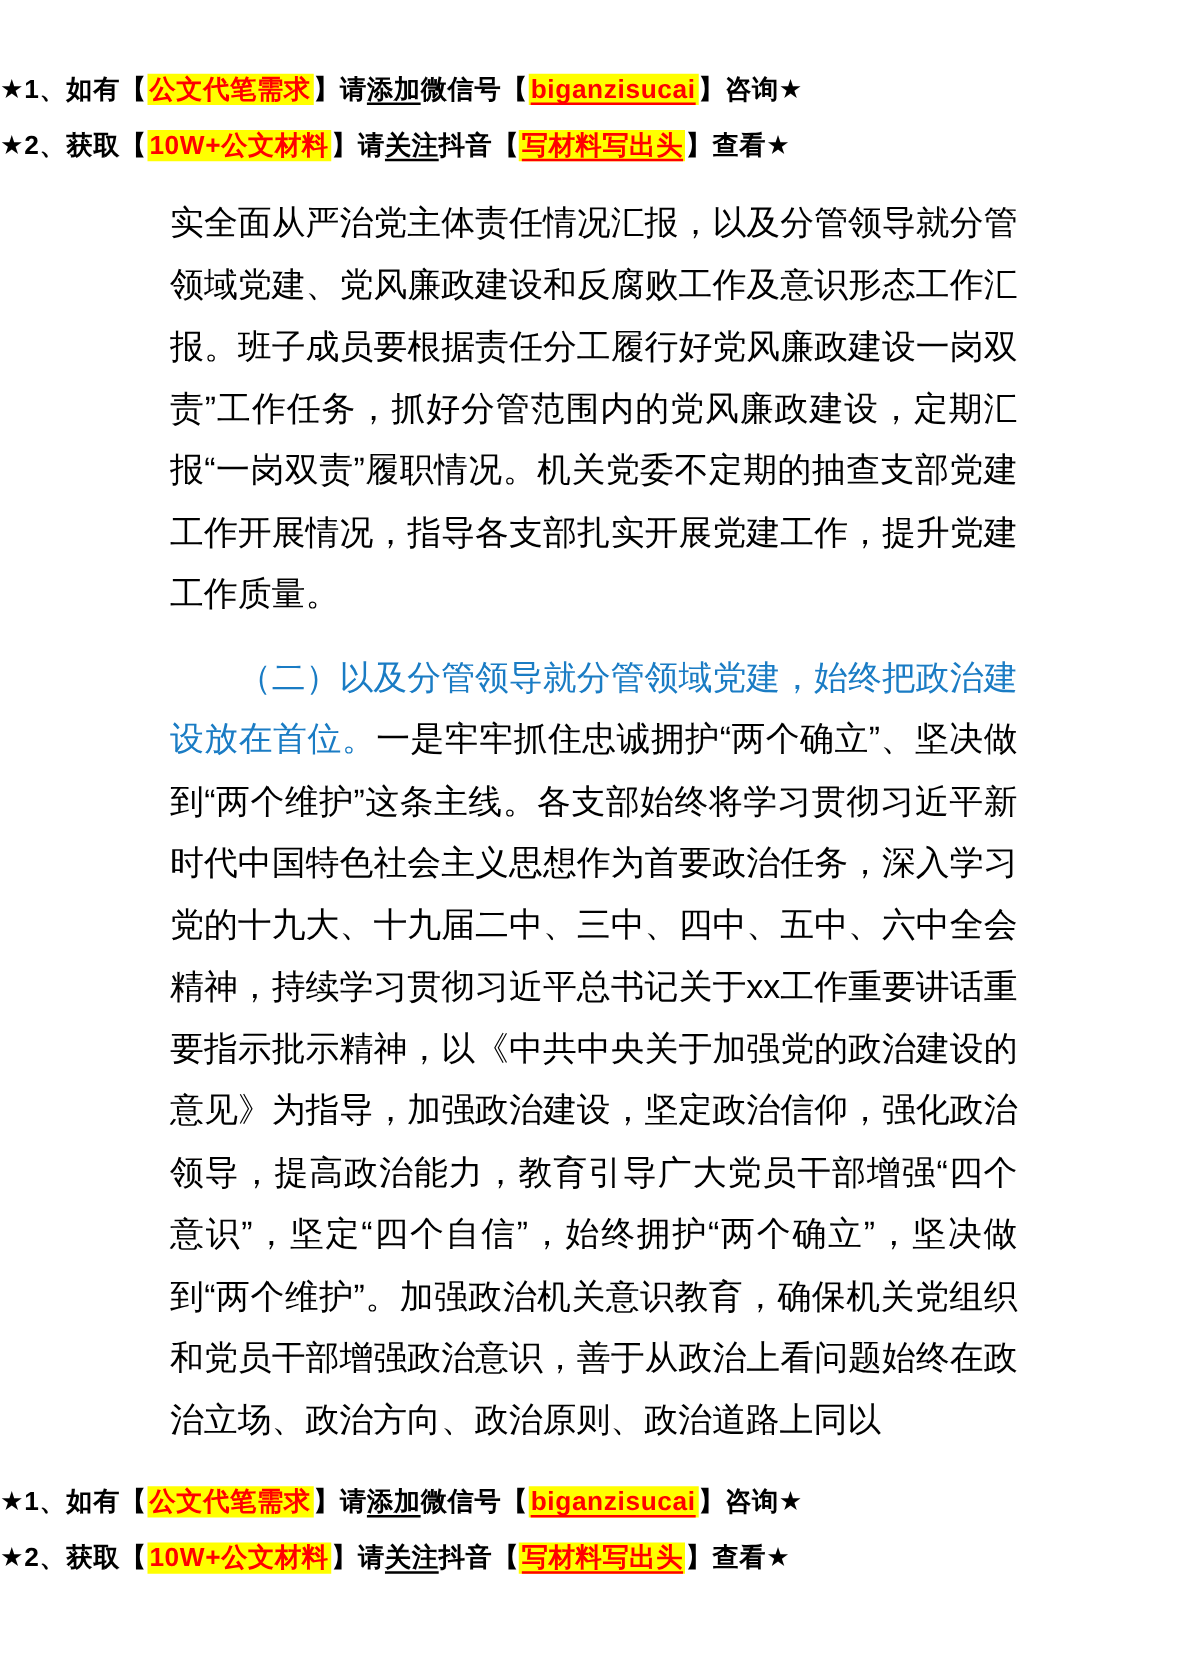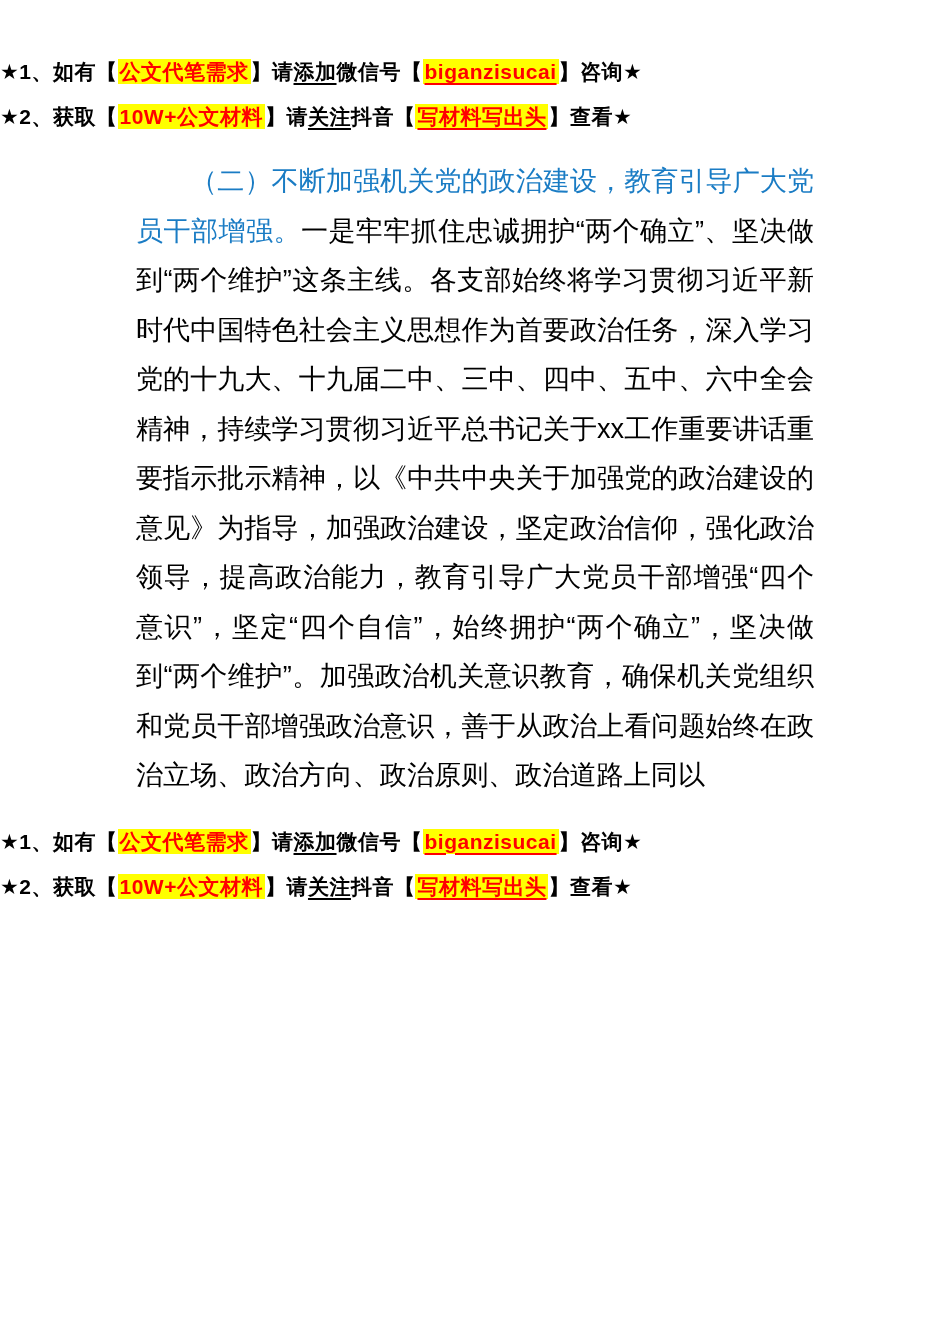--- a/index.html
+++ b/index.html
@@ -51,21 +51,22 @@
   <div class="promo promo-header">
     <div class="promo-line">
       <span>★1、如有【</span><span class="hl">公文代笔需求</span><span>】请</span><span class="ul">添加</span><span>微信号【</span><span class="hl ul">biganzisucai</span><span>】咨询★</span>
     </div>
     <div class="promo-line">
       <span>★2、获取【</span><span class="hl">10W+公文材料</span><span>】请</span><span class="ul">关注</span><span>抖音【</span><span class="hl ul">写材料写出头</span><span>】查看★</span>
     </div>
   </div>
 
   <div class="content">
-    <p class="para para-indent"><span class="blue">（二）不断加强机关党的政治建设，教育引导广大党员干部增强。</span><span>一是牢牢抓住忠诚拥护“两个确立”、坚决做到“两个维护”这条主线。各支部始终将学习贯彻习近平新时代中国特色社会主义思想作为首要政治任务，深入学习党的十九大、十九届二中、三中、四中、五中、六中全会精神，持续学习贯彻习近平总书记关于xx工作重要讲话重要指示批示精神，以《中共中央关于加强党的政治建设的意见》为指导，加强政治建设，坚定政治信仰，强化政治领导，提高政治能力，教育引导广大党员干部增强“四个意识”，坚定“四个自信”，始终拥护“两个确立”，坚决做到“两个维护”。加强政治机关意识教育，确保机关党组织和党员干部增强政治意识，善于从政治上看问题始终在政治立场、政治方向、政治原则、政治道路上同以</span></p>
+    <p class="para">实全面从严治党主体责任情况汇报，以及分管领导就分管领域党建、党风廉政建设和反腐败工作及意识形态工作汇报。班子成员要根据责任分工履行好党风廉政建设一岗双责”工作任务，抓好分管范围内的党风廉政建设，定期汇报“一岗双责”履职情况。机关党委不定期的抽查支部党建工作开展情况，指导各支部扎实开展党建工作，提升党建工作质量。</p>
+    <p class="para para-indent"><span class="blue">（二）以及分管领导就分管领域党建，始终把政治建设放在首位。</span><span>一是牢牢抓住忠诚拥护“两个确立”、坚决做到“两个维护”这条主线。各支部始终将学习贯彻习近平新时代中国特色社会主义思想作为首要政治任务，深入学习党的十九大、十九届二中、三中、四中、五中、六中全会精神，持续学习贯彻习近平总书记关于xx工作重要讲话重要指示批示精神，以《中共中央关于加强党的政治建设的意见》为指导，加强政治建设，坚定政治信仰，强化政治领导，提高政治能力，教育引导广大党员干部增强“四个意识”，坚定“四个自信”，始终拥护“两个确立”，坚决做到“两个维护”。加强政治机关意识教育，确保机关党组织和党员干部增强政治意识，善于从政治上看问题始终在政治立场、政治方向、政治原则、政治道路上同以</span></p>
   </div>
 
   <div class="promo promo-footer">
     <div class="promo-line">
       <span>★1、如有【</span><span class="hl">公文代笔需求</span><span>】请</span><span class="ul">添加</span><span>微信号【</span><span class="hl ul">biganzisucai</span><span>】咨询★</span>
     </div>
     <div class="promo-line">
       <span>★2、获取【</span><span class="hl">10W+公文材料</span><span>】请</span><span class="ul">关注</span><span>抖音【</span><span class="hl ul">写材料写出头</span><span>】查看★</span>
     </div>
   </div>

